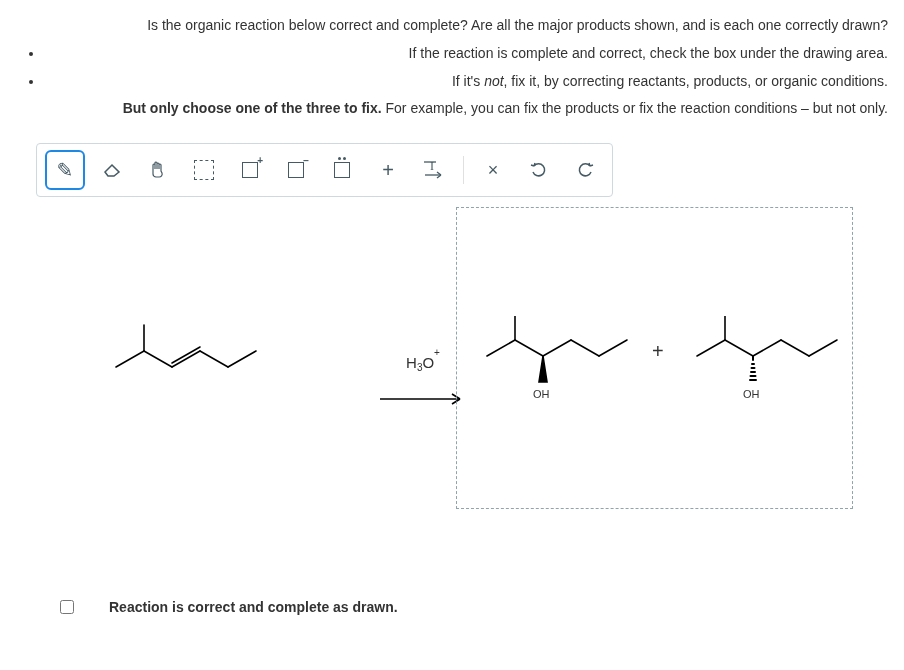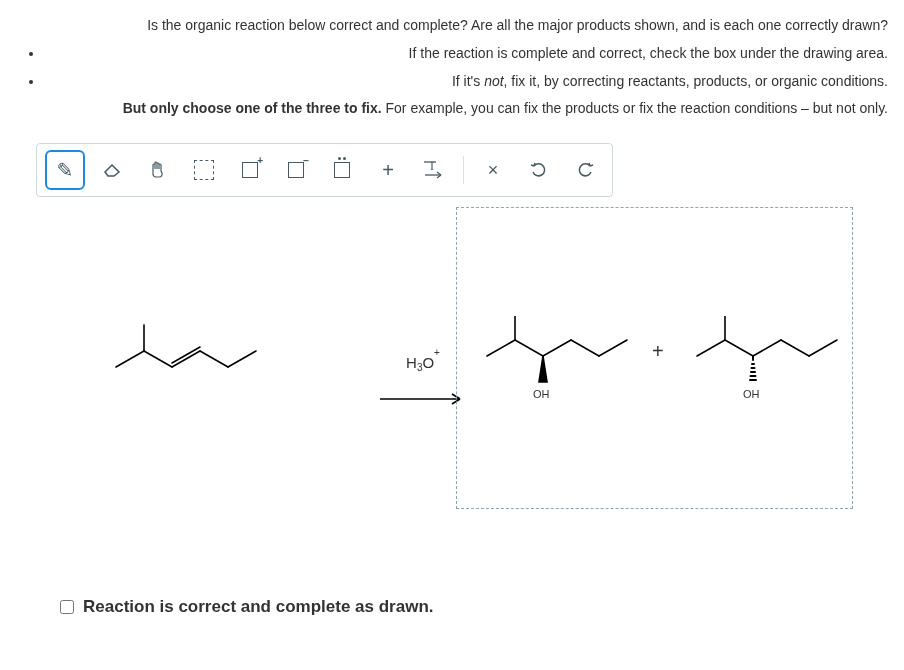--- a/index.html
+++ b/index.html
@@ -130,21 +130,21 @@
     font-size: 11px;
     position: absolute;
   }
   .checkbox-row {
     margin: 30px 0 0 56px;
     display: flex;
     align-items: center;
     gap: 6px;
   }
   .checkbox-row input { width:14px; height:14px; }
-  .checkbox-row label { font-weight: bold; font-size: 17px; }
+  .checkbox-row label { font-weight: bold; font-size: 14px; margin-left: 26px; }
 </style>
 </head>
 <body>
 
 <div class="question-area">
   <p>Is the organic reaction below correct and complete? Are all the major products shown, and is each one correctly drawn?</p>
   <ul>
     <li>If the reaction is complete and correct, check the box under the drawing area.</li>
     <li>
       <span>If it's </span><em>not</em><span>, fix it, by correcting reactants, products, or organic conditions.</span>

